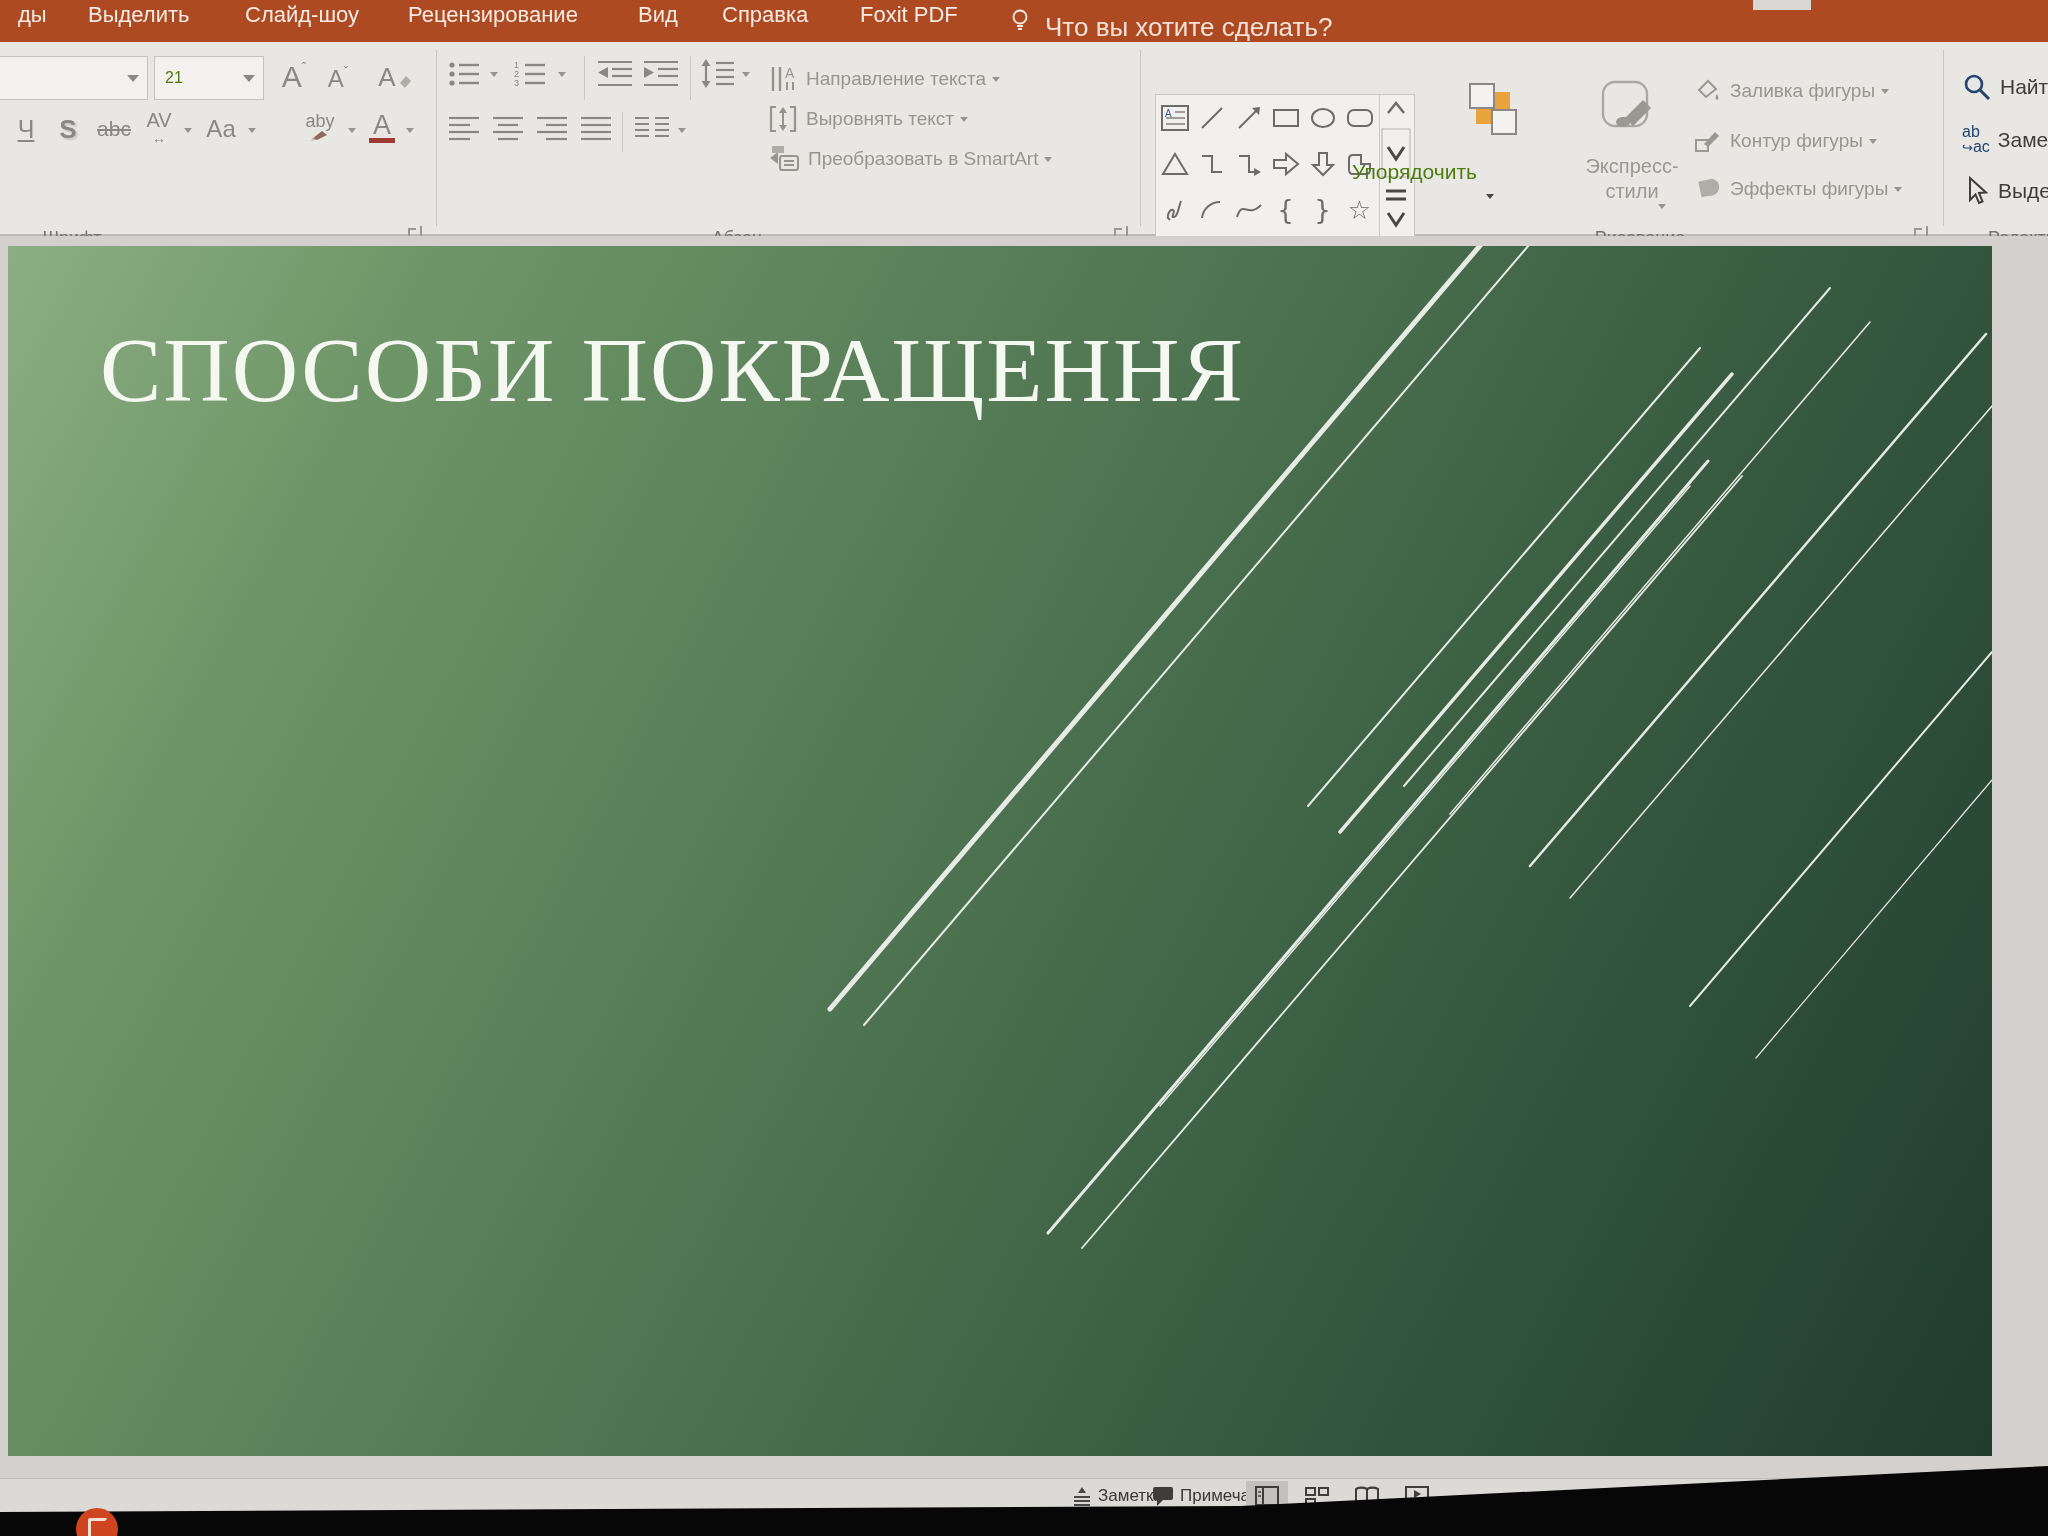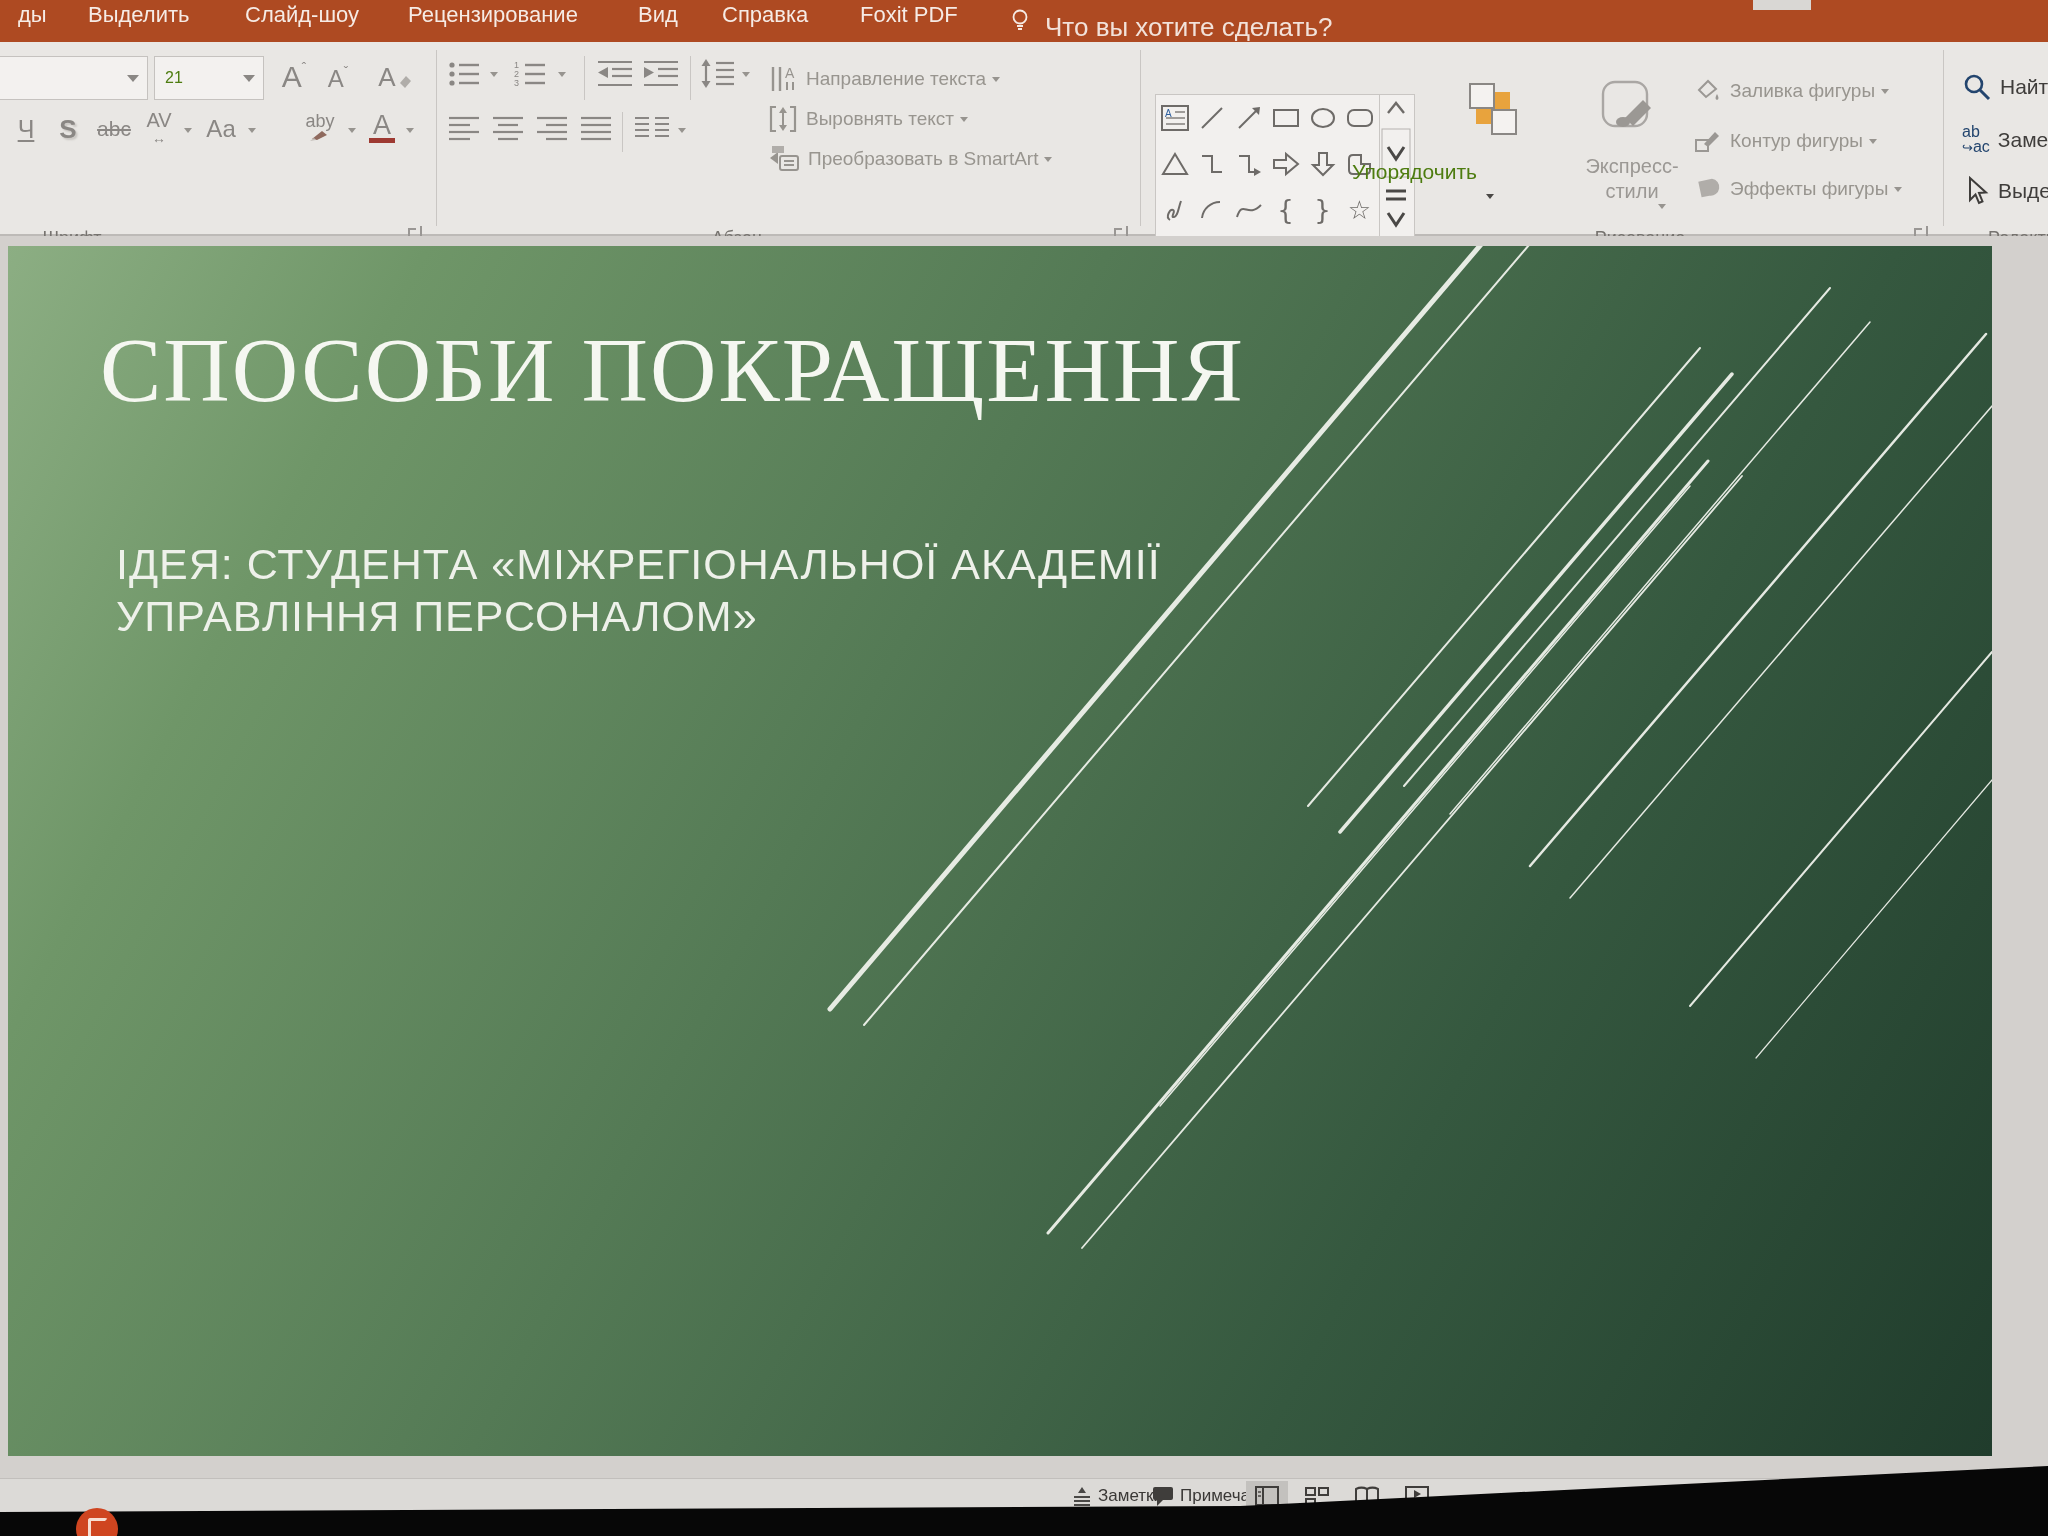--- a/index.html
+++ b/index.html
@@ -510,22 +510,20 @@
           <line x1="1522" y1="620" x2="1978" y2="88" stroke-width="2.5"></line>
           <line x1="1562" y1="652" x2="1984" y2="160" stroke-width="1.5"></line>
           <line x1="1682" y1="760" x2="1984" y2="406" stroke-width="2"></line>
           <line x1="1748" y1="812" x2="1984" y2="534" stroke-width="1.2"></line>
         </g>
       </svg>
       <div class="slide-title">
         <div>СПОСОБИ ПОКРАЩЕННЯ</div>
       </div>
       <div class="slide-sub">
-        <p><span>ІДЕЯ: СТУДЕНТА «МІЖРЕГІОНАЛЬНОЇ АКАДЕМІЇ</span><br>
-        <span>УПРАВЛІННЯ ПЕРСОНАЛОМ»</span></p>
       </div>
     </div>
   </div>
 
   <div class="statusbar">
     <div class="sitem" style="left:1072px">
       <svg width="20" height="22" viewBox="0 0 20 22">
           <polygon points="10,2 14,8 6,8" fill="#4a4846"></polygon>
           <g stroke="#4a4846" stroke-width="2">
             <line x1="2" y1="12" x2="18" y2="12"></line>

